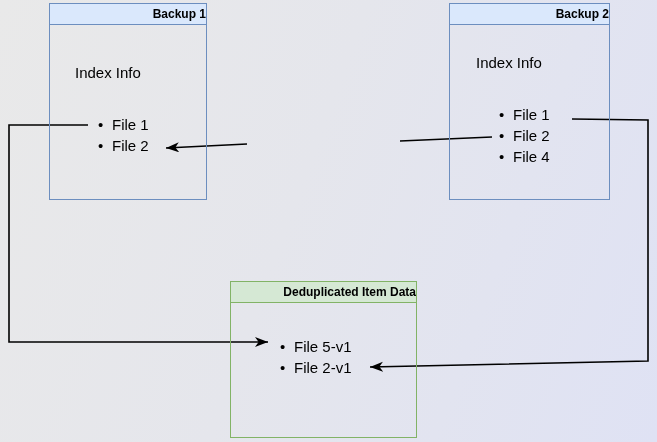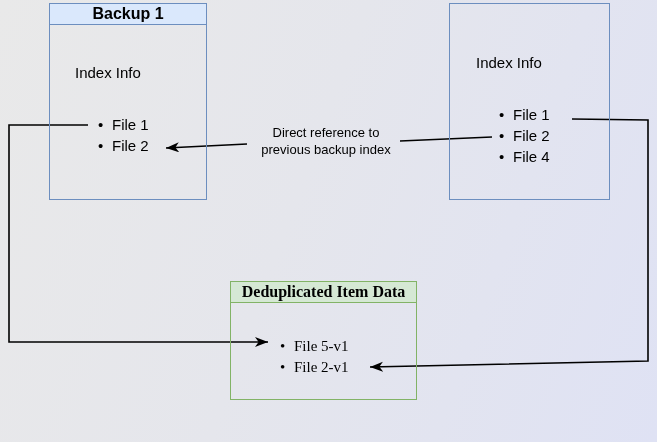--- a/index.html
+++ b/index.html
@@ -36,22 +36,22 @@
     background: transparent;
   }
   .node.blue  { border: 1.5px solid var(--blue-border, #6c8ebf); }
   .node.green { border: 1.5px solid var(--green-border, #82b366); }
 
   .node-header {
     box-sizing: border-box;
     height: 21px;
     display: flex;
     align-items: center;
-    justify-content: center;
-    font-size: 16px;
+    justify-content: flex-end;
+    font-size: 12px;
     font-weight: bold;
   }
   .node.blue  .node-header { background: var(--blue-fill, #dae8fc); border-bottom: 1.5px solid var(--blue-border, #6c8ebf); }
   .node.green .node-header { background: var(--green-fill, #d5e8d4); border-bottom: 1.5px solid var(--green-border, #82b366); }
 
   .section-label {
     position: absolute;
     font-size: 15px;
     white-space: nowrap;
   }
@@ -70,21 +70,21 @@
   .file-list li::before {
     content: "\2022";
     display: inline-block;
     width: 14px;
     font-size: 15px;
   }
 
   
   #backup1-box { left: 49px;  top: 3px;   width: 158px; height: 197px; }
   #backup2-box { left: 449px; top: 3px;   width: 161px; height: 197px; }
-  #dedup-box   { left: 230px; top: 281px; width: 187px; height: 119px; font-family: Liberation Serif, serif; }
+  #dedup-box   { left: 230px; top: 281px; width: 187px; height: 157px; }
 
   #backup1-box .section-label { left: 25px; top: 60px; }
   #backup2-box .section-label { left: 26px; top: 50px; }
 
   #backup1-box .file-list { left: 48px; top: 110px; }
   #backup2-box .file-list { left: 49px; top: 100px; }
   #dedup-box   .file-list { left: 49px; top: 54px; }
 
   .edge-label {
     position: absolute;
@@ -118,33 +118,35 @@
       <span>Backup 1</span>
     </div>
     <div class="section-label">Index Info</div>
     <ul class="file-list">
       <li>File 1</li>
       <li>File 2</li>
     </ul>
   </div>
 
   <div class="node blue" id="backup2-box">
+    <div class="node-header">
+      <span>Backup 2</span>
+    </div>
     <div class="section-label">Index Info</div>
     <ul class="file-list">
       <li>File 1</li>
       <li>File 2</li>
       <li>File 4</li>
     </ul>
   </div>
 
   <div class="node green" id="dedup-box">
     <div class="node-header">
       <span>Deduplicated Item Data</span>
     </div>
     <ul class="file-list">
       <li>File 5-v1</li>
       <li>File 2-v1</li>
     </ul>
   </div>
 
-  <div class="edge-label">Direct reference to previous backup index</div>
 
 </div>
 
 </body></html>

